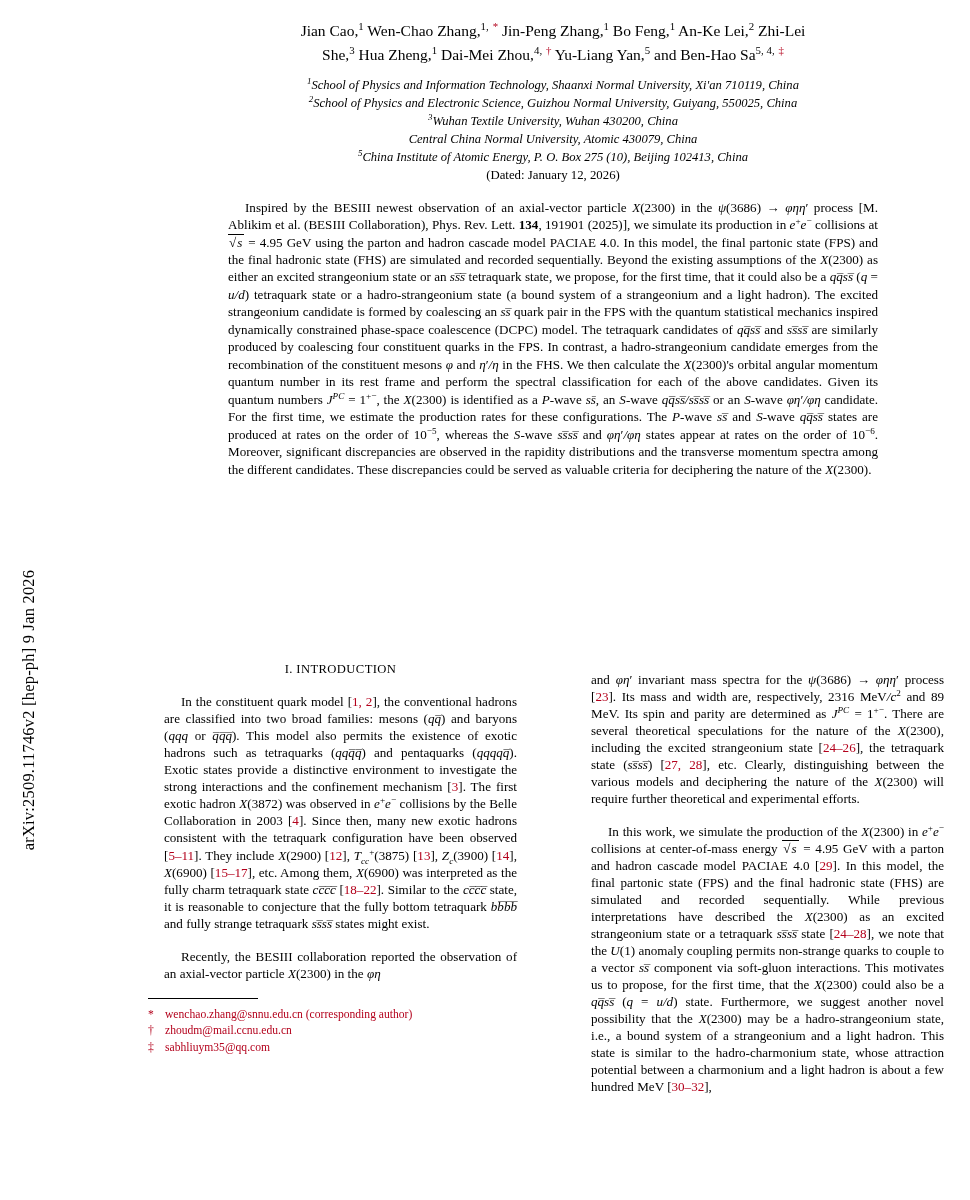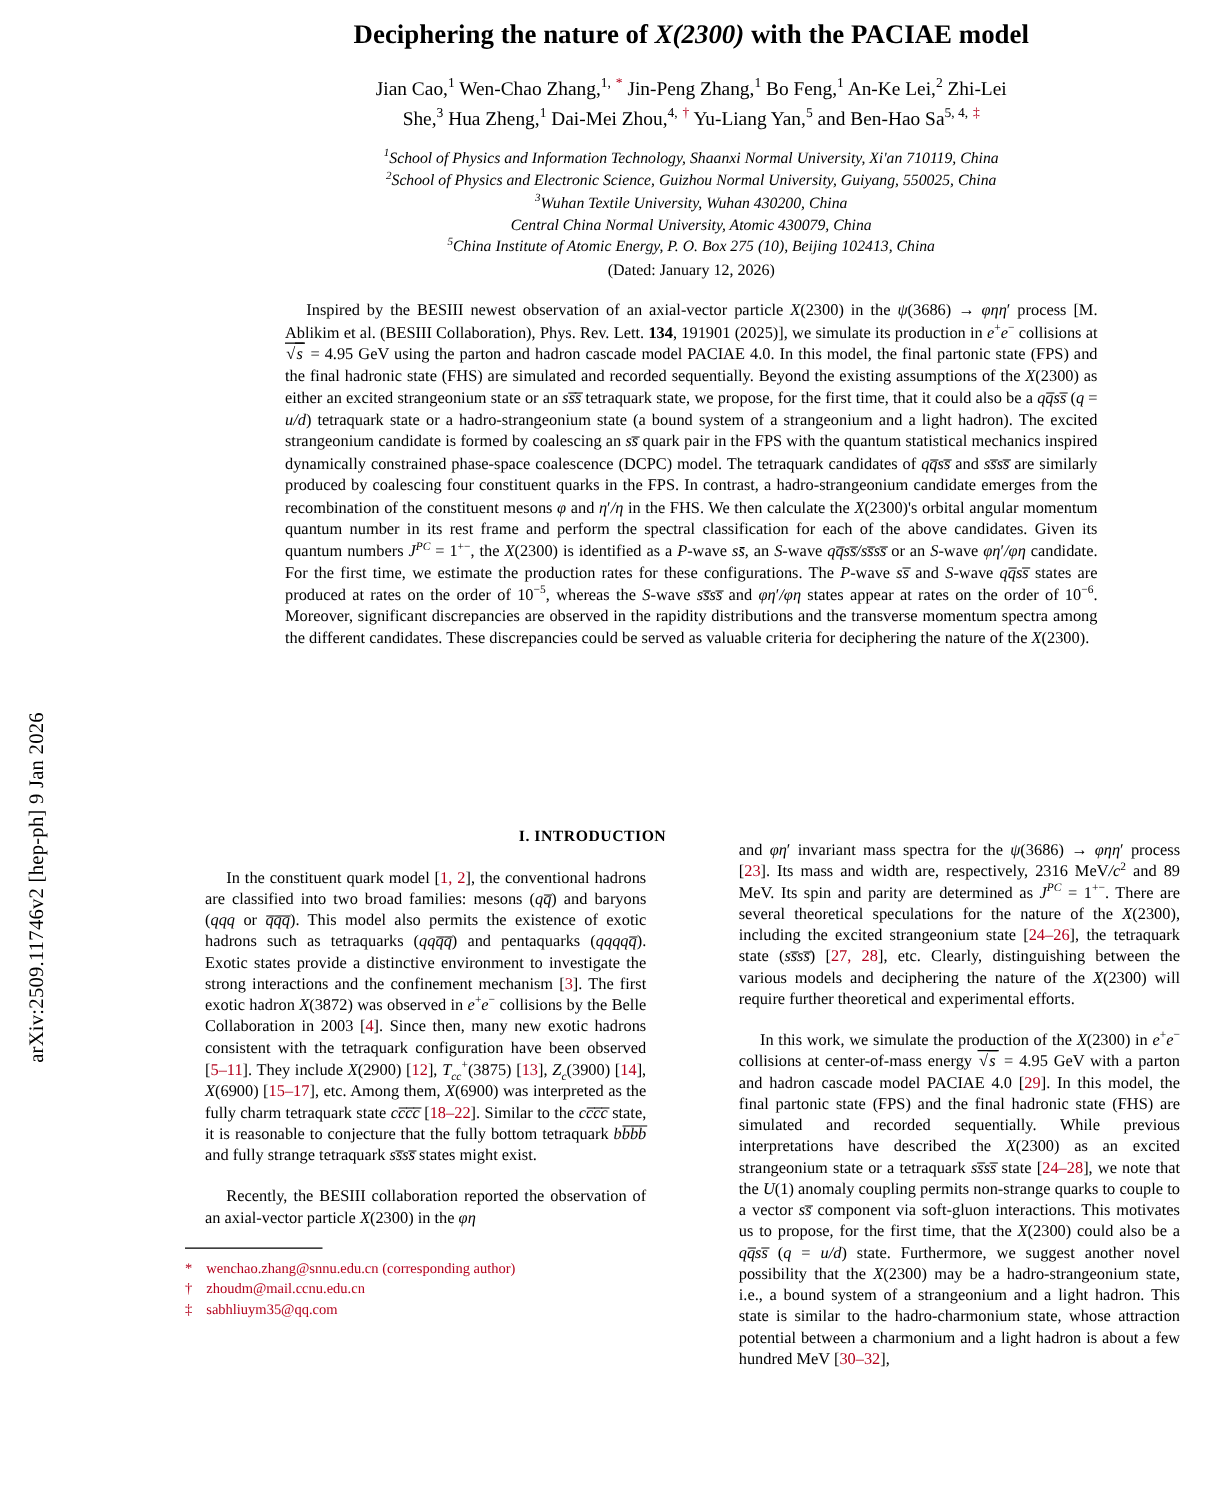--- a/index.html
+++ b/index.html
@@ -90,23 +90,23 @@
     position: absolute;
     top: 0;
     width: 385px;
     font-size: 13.1px;
     line-height: 1.30;
     text-align: justify;
   }
   .col.left { left: 0; }
   .col.right { left: 427px; }
   .sec-head {
-    text-align: right;
+    text-align: center;
     font-size: 12.6px;
-    font-weight: bold;
+    font-weight: normal;
     letter-spacing: 0.4px;
     margin: 6px 0 7px 0;
   }
   .col p { margin: 16px; text-indent: 17px; }
   .footnote-rule {
     width: 110px;
     height: 1px;
     background: #000;
     margin: 14px 0 8px 0;
   }
@@ -127,23 +127,20 @@
 </style>
 </head>
 <body>
 
 <div class="page">
 
   <div class="arxiv-stamp">arXiv:2509.11746v2  [hep-ph]  9 Jan 2026</div>
 
   <div class="content">
 
-    <div class="title">
-      <span>Deciphering the nature of </span><i>X(2300)</i><span> with the PACIAE model</span>
-    </div>
 
     <div class="authors">
       <div>Jian Cao,<sup>1</sup> Wen-Chao Zhang,<sup>1,</sup> <sup class="fn-link">*</sup> Jin-Peng Zhang,<sup>1</sup> Bo Feng,<sup>1</sup> An-Ke Lei,<sup>2</sup> Zhi-Lei</div>
       <div>She,<sup>3</sup> Hua Zheng,<sup>1</sup> Dai-Mei Zhou,<sup>4,</sup> <sup class="fn-link">†</sup> Yu-Liang Yan,<sup>5</sup> and Ben-Hao Sa<sup>5, 4,</sup> <sup class="fn-link">‡</sup></div>
     </div>
 
     <div class="affil">
       <div><sup>1</sup>School of Physics and Information Technology, Shaanxi Normal University, Xi'an 710119, China</div>
       <div><sup>2</sup>School of Physics and Electronic Science, Guizhou Normal University, Guiyang, 550025, China</div>
       <div><sup>3</sup>Wuhan Textile University, Wuhan 430200, China</div>

